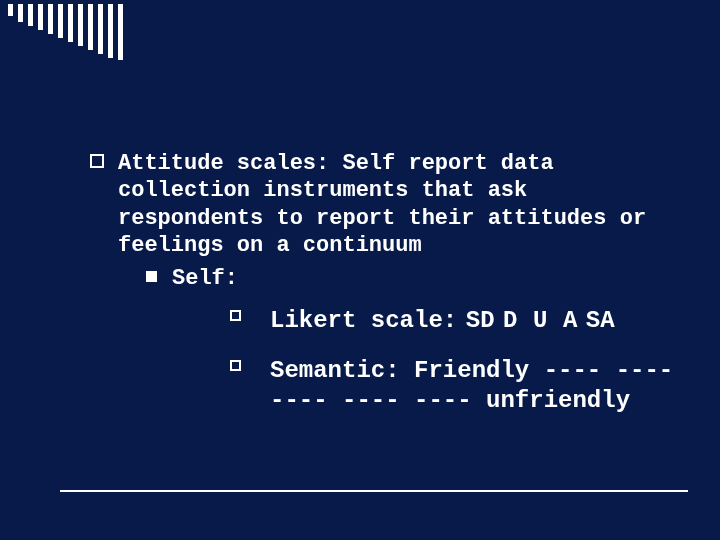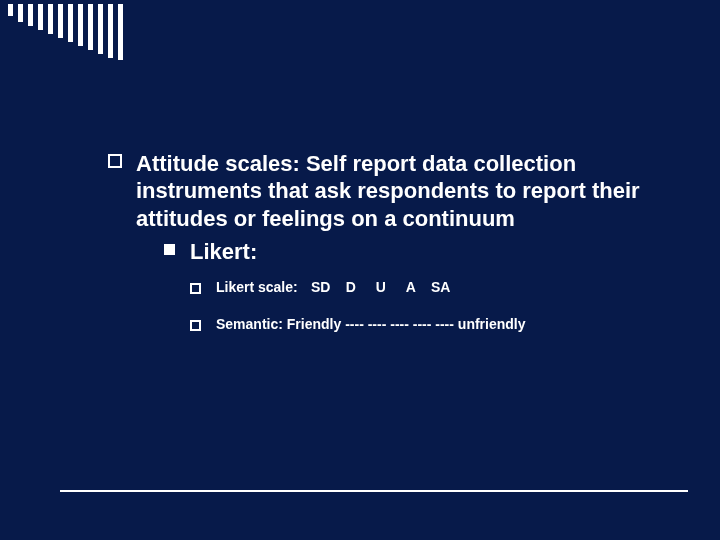--- a/index.html
+++ b/index.html
@@ -49,25 +49,26 @@
   .hr {
     position: absolute;
     left: 60px;
     right: 32px;
     bottom: 48px;
     border-top: 2px solid #fff;
   }
   
   .content {
     position: absolute;
-    left: 108px;
+    left: 90px;
     right: 45px;
     top: 150px;
     font-size: 22px;
     line-height: 1.24;
+    font-family: Liberation Mono, monospace;
   }
   .level1 {
     position: relative;
     padding-left: 28px;
     font-weight: bold;
   }
   .level1::before {
     content: "";
     position: absolute;
     left: 0;
@@ -91,23 +92,24 @@
     position: absolute;
     left: 0;
     top: 6px;
     width: 11px;
     height: 11px;
     background: #fff;
   }
   .level3 {
     position: relative;
     margin-top: 14px;
-    padding-left: 26px;
+    margin-left: 58px;
+    padding-left: 40px;
     font-weight: bold;
-    font-size: 14px;
+    font-size: 24px;
   }
   .level3 + .level3 { margin-top: 20px; }
   .level3::before {
     content: "";
     position: absolute;
     left: 0;
     top: 4px;
     width: 11px;
     height: 11px;
     border: 2px solid #fff;
@@ -149,21 +151,21 @@
       <span class="b11"></span>
       <span class="b12"></span>
   </div>
 
   <div class="content">
 
     <div class="level1">
       <span>Attitude scales: Self report data collection instruments that ask respondents to report their attitudes or feelings on a continuum</span>
 
       <div class="level2">
-        <span>Likert:</span>
+        <span>Self:</span>
 
         <div class="level3 likert-row">
           <span class="likert-label">Likert scale:</span>
           <span class="likert-opts">
             <span>SD</span>
             <span>D</span>
             <span>U</span>
             <span>A</span>
             <span>SA</span>
           </span>

